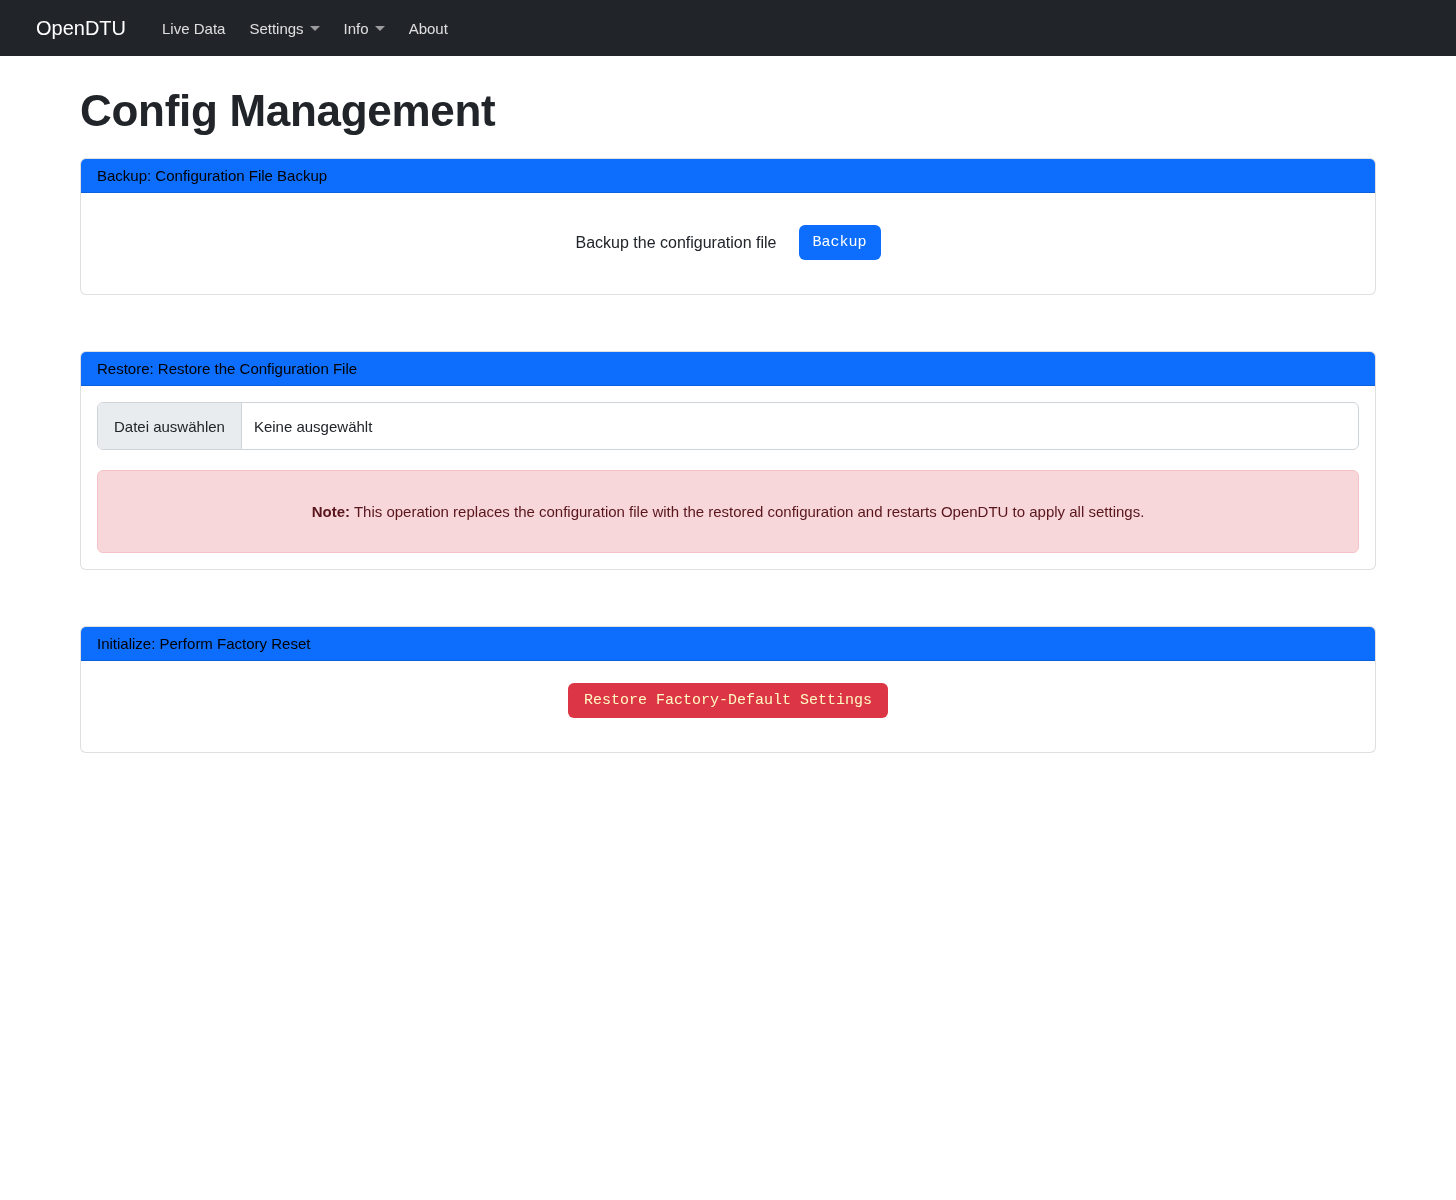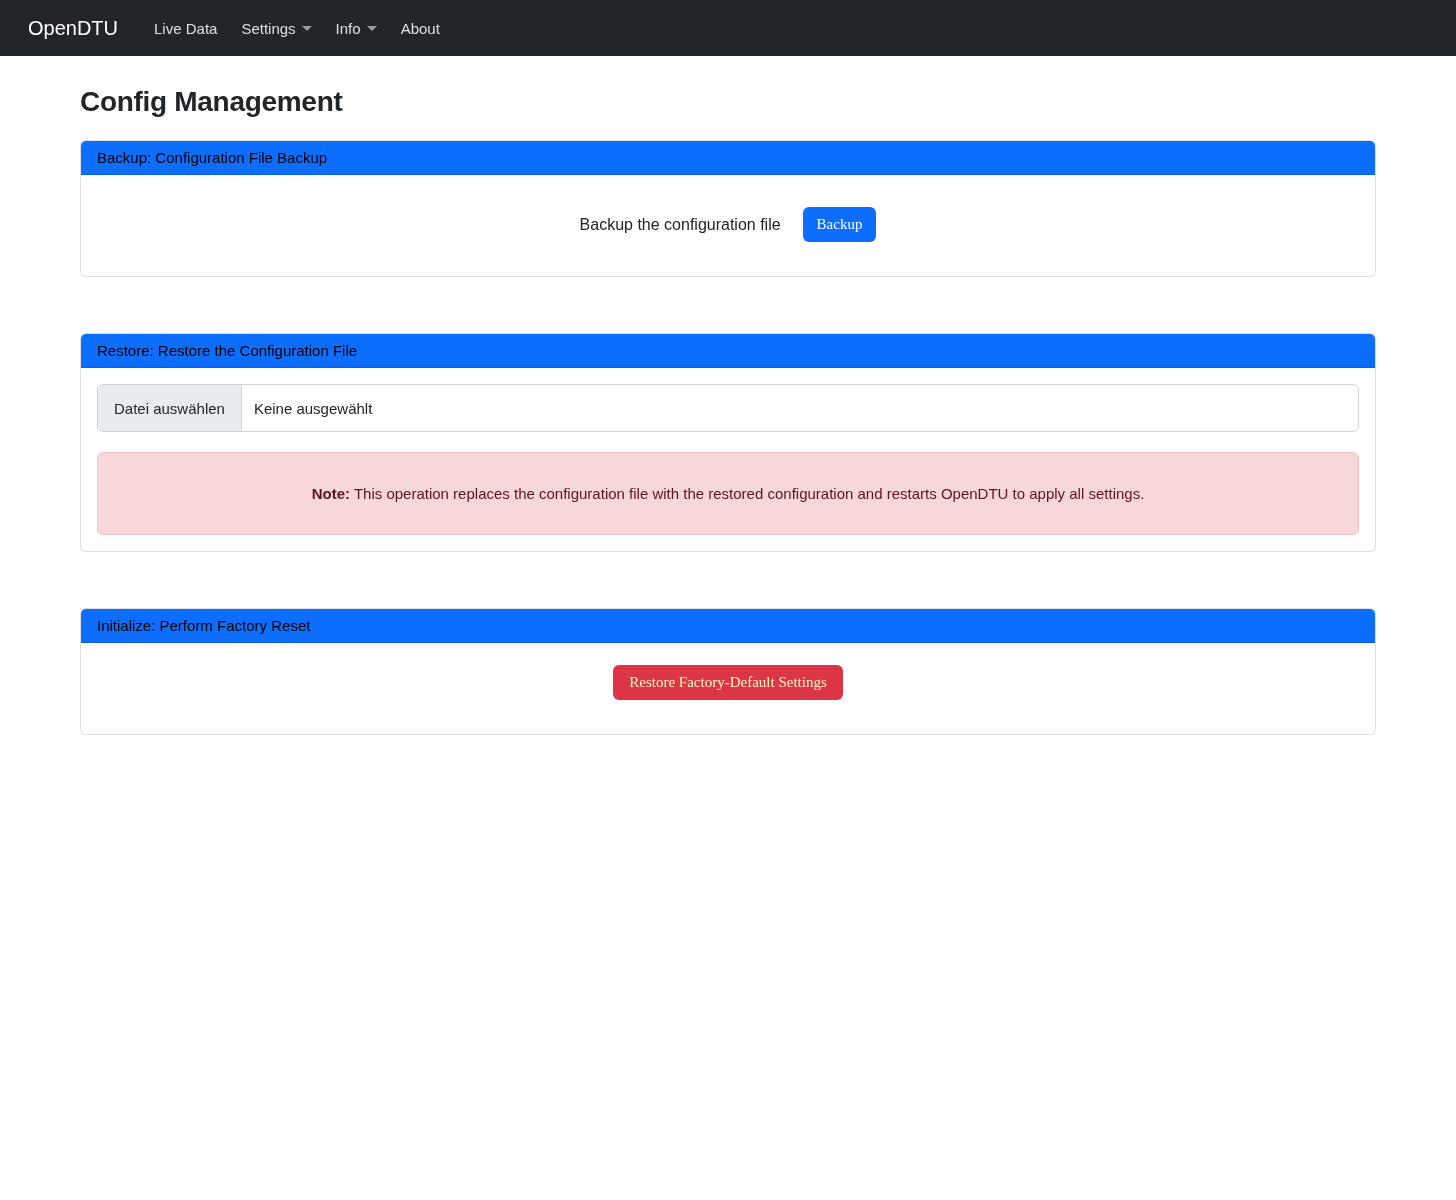--- a/index.html
+++ b/index.html
@@ -12,21 +12,21 @@
     font-family: "Liberation Sans", sans-serif;
     color: #212529;
   }
 
   
   .navbar {
     height: 56px;
     background: #212529;
     display: flex;
     align-items: center;
-    padding: 0 20px;
+    padding: 0 28px;
     color: #ffffff;
   }
   .navbar-brand {
     font-size: 20px;
     color: #ffffff;
     margin-right: 16px;
     padding: 4px 8px;
     white-space: nowrap;
   }
   .nav-links {
@@ -51,21 +51,21 @@
     border-left: 5px solid transparent;
     border-right: 5px solid transparent;
     border-top: 5px solid rgba(255,255,255,0.55);
   }
 
   
   .container {
     padding: 0 80px;
   }
   .page-title {
-    font-size: 28px;
+    font-size: 44px;
     font-weight: bold;
     margin: 30px 0 22px 0;
     letter-spacing: -0.3px;
   }
 
   .card {
     border: 1px solid rgba(0,0,0,0.125);
     border-radius: 6px;
     background: #ffffff;
     margin-bottom: 56px;
@@ -90,21 +90,21 @@
     gap: 22px;
     padding: 16px 0 18px 0;
     font-size: 16px;
   }
   .btn {
     border: none;
     border-radius: 6px;
     font-size: 15px;
     padding: 9px 14px;
     cursor: pointer;
-    font-family: Liberation Serif, serif;
+    font-family: Liberation Mono, monospace;
   }
   .btn-primary { background: #0d6efd; color: #fff; }
   .btn-danger  { background: #dc3545; color: #fef9c3; padding: 9px 16px; }
 
   
   .file-input {
     display: flex;
     align-items: stretch;
     border: 1px solid #ced4da;
     border-radius: 6px;

